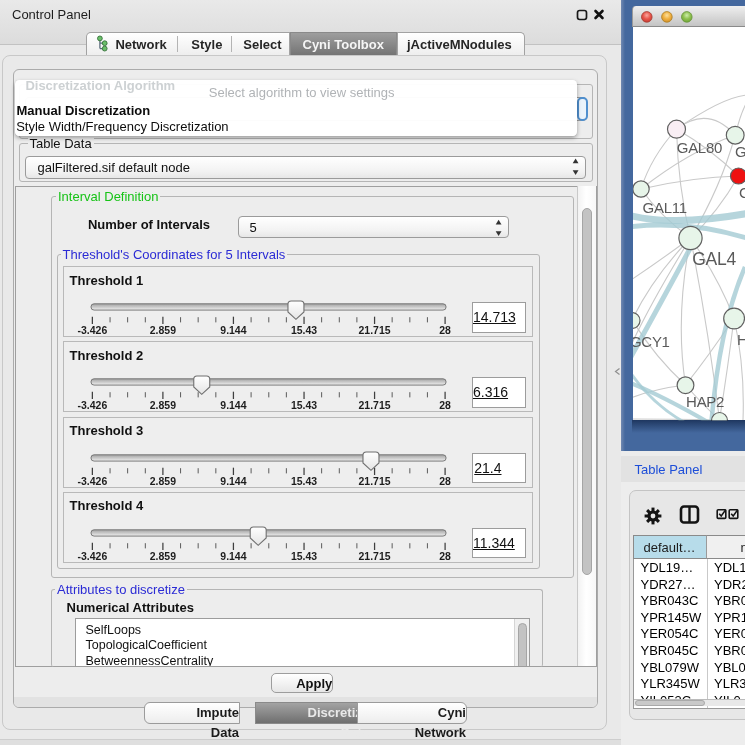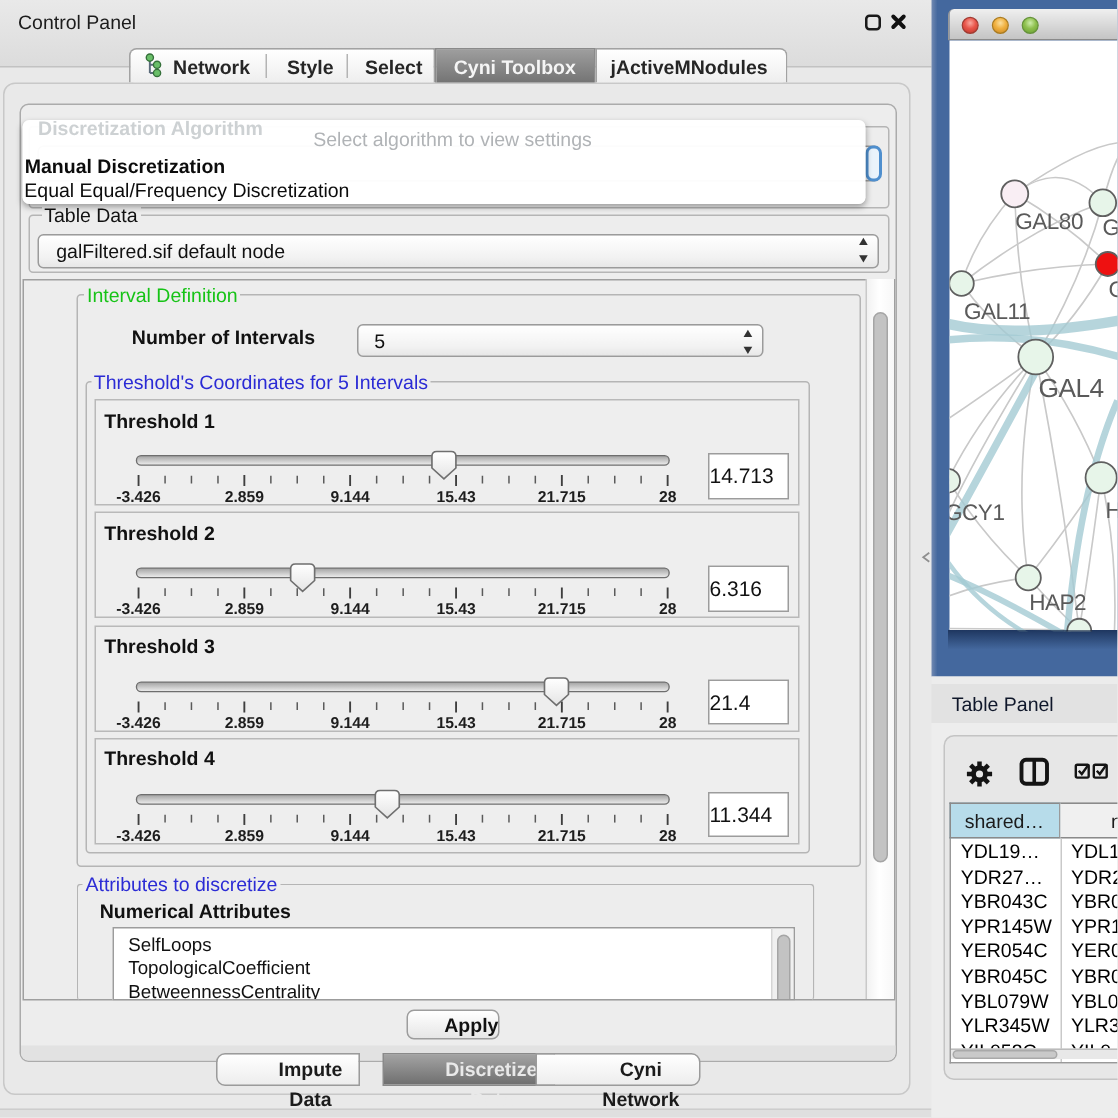--- a/index.html
+++ b/index.html
@@ -13,32 +13,32 @@
 #innerbottom { left:14px; top:696.5px; width:582.5px; height:10.5px; background:#e2e2e2; border-radius:0 0 5px 5px; }
 .group { position:absolute; border:1px solid #b5b5b5; border-radius:3px; }
 .gtitle { position:absolute; font-size:13px; background:#ededed; padding:0 2px; white-space:nowrap; }
 
 .tab { position:absolute; top:32.2px; height:22.6px; background:linear-gradient(#ffffff,#eeeeee); border:1px solid #a2a2a2; border-bottom:none; }
 .tabtext { position:absolute; top:36.6px; font-size:13px; color:#262626; font-weight:bold; white-space:nowrap; }
 .tabsep { position:absolute; top:36px; height:16px; width:1px; background:#b4b4b4; }
 
 .trow { position:absolute; left:62.5px; width:470.5px; height:71px; border:1px solid #b9b9b9; background:#eeeeee; }
 .tlab { position:absolute; left:6px; top:5.5px; font-size:13px; font-weight:bold; color:#111; }
-.vbox { position:absolute; left:408.5px; top:35px; width:53.5px; height:30.5px; background:#fff; border:1px solid #9c9c9c; font-size:14px; color:#111; padding-right:23px; line-height:29px; }
+.vbox { position:absolute; left:408.5px; top:35px; width:53.5px; height:30.5px; background:#fff; border:1px solid #9c9c9c; font-size:14px; color:#111; text-align:right; padding-right:23px; line-height:29px;text-decoration:underline; }
 .combo { position:absolute; background:linear-gradient(#ffffff,#f2f2f2 70%,#e7e7e7); border:1px solid #9b9b9b; border-radius:4px; font-size:13px; color:#111; }
 
-.btab { position:absolute; top:702px; height:21.6px; border:1px solid #9b9b9b; background:linear-gradient(#ffffff,#ededed); font-size:13px; font-weight:bold; color:#1b1b1b; text-align:center; line-height:20px;padding-left:30px; }
+.btab { position:absolute; top:702px; height:21.6px; border:1px solid #9b9b9b; background:linear-gradient(#ffffff,#ededed); font-size:13px; font-weight:bold; color:#1b1b1b; text-align:right; line-height:20px;padding-left:30px; }
 
 #bluearea { left:620.5px; top:0; width:124.5px; height:450.5px; background:linear-gradient(90deg,#7189b1 0px,#44689e 4px,#44689e 100%); }
 #nettitle { left:631.5px; top:5.5px; width:113.5px; height:21.3px; background:linear-gradient(#efefef,#c4c4c4); border-radius:4px 0 0 0; border-bottom:1px solid #8a8a8a; border-left:1px solid #999; }
 #netcanvas { left:632.5px; top:26.8px; width:112.5px; height:393.2px; background:#fff; }
 #netshadow { left:631.5px; top:420px; width:113.5px; height:13px; background:linear-gradient(rgba(10,28,62,0.65),rgba(10,28,62,0)); }
 #tpstrip { left:620.5px; top:450.5px; width:124.5px; height:5.5px; background:#ececec; }
 #tpbar { left:620.5px; top:456px; width:124.5px; height:26px; background:#e2e2e2; }
-#tpbar span { position:absolute; left:14px; top:6px; font-size:13px; color:#0f172a; }
+#tpbar span { position:absolute; left:14px; top:6px; font-size:13px; color:#1d4ed8; }
 #tpbg { left:620.5px; top:482px; width:124.5px; height:263px; background:#ededed; }
 #tcard { left:628.5px; top:489.5px; width:130px; height:230px; background:#e7e7e7; border:1px solid #c4c4c4; border-radius:7px; }
 #tbl { left:632.5px; top:534.6px; width:112.5px; height:174.4px; background:#fff; border-left:1px solid #999; border-top:1px solid #8a8a8a; border-bottom:1px solid #999; }
 .trw { position:absolute; left:0; width:120px; height:16.6px; font-size:13px; color:#000; }
 .trw .c1 { position:absolute; left:8px; top:1px; }
 .trw .c2 { position:absolute; left:81.5px; top:1px; }
 </style></head>
 <body>
 
 
@@ -284,21 +284,21 @@
 <div class="btab" style="left:144px; width:96px; border-radius:6px 0 0 6px;">Impute Data</div>
 <div class="btab" style="left:255px; width:115px; border-radius:0; background:linear-gradient(#a3a3a3,#6f6f6f); color:#e9e9e9; border-color:#8a8a8a;">Discretize Data</div>
 <div class="btab" style="left:357.4px; width:109.6px; border-radius:0 6px 6px 0;">Cyni Network</div>
 <div class="abs" style="left:0; top:738.5px; width:620.5px; height:6.5px; background:#dfdfdf; border-top:1px solid #cdcdcd;"></div>
 
 
 <div class="abs" style="left:14.7px; top:80.1px; width:562.8px; height:56.4px; background:rgba(255,255,255,0.97); border-radius:4.5px; box-shadow:0 2px 4px rgba(0,0,0,0.35);"></div>
 <span class="abs" style="left:25.4px; top:77.8px; font-size:13px; font-weight:bold; color:#cdd1d3;">Discretization Algorithm</span>
 <span class="abs" style="left:14.7px; top:84.5px; width:574px; text-align:center; font-size:13px; color:#b0b3b6;">Select algorithm to view settings</span>
 <span class="abs" style="left:16.5px; top:102.5px; font-size:13px; font-weight:bold; color:#0c0c0c;">Manual Discretization</span>
-<span class="abs" style="left:16.2px; top:118.8px; font-size:13px; color:#0c0c0c;">Equal Equal/Frequency Discretization</span>
+<span class="abs" style="left:16.2px; top:118.8px; font-size:13px; color:#0c0c0c;">Style Width/Frequency Discretization</span>
 
 
 <svg class="abs" style="left:614px;top:367px" width="8" height="9" viewBox="0 0 8 9">
     <path d="M 5.5 1.5 L 1.5 4.5 L 5.5 7.5" fill="none" stroke="#8f8f8f" stroke-width="1.2"></path>
   </svg>
 
 
 <div class="abs" id="bluearea"></div>
 <div class="abs" id="nettitle"></div>
 <svg class="abs" style="left:639px;top:9.5px" width="55" height="14" viewBox="0 0 55 14">
@@ -403,21 +403,21 @@
   <g fill="none" stroke="#141414" stroke-width="1.6">
   <rect x="1.2" y="1.8" width="8.6" height="8.6" rx="1"></rect>
   <path d="M 3.2 5.8 L 5.2 8 L 9.8 1.6"></path>
   <rect x="13.2" y="1.8" width="8.6" height="8.6" rx="1"></rect>
   <path d="M 15.2 5.8 L 17.2 8 L 21.8 1.6"></path>
   </g>
 </svg>
 
 
 <div class="abs" id="tbl"></div>
-<div class="abs" style="left:632.5px; top:534.6px; width:74.1px; height:24px; background:#b7dcea; border:1px solid #8a8a8a; border-right:1px solid #9a9a9a; font-size:13px; color:#1c1c1c; text-align:center; line-height:23px;">shared…</div>
+<div class="abs" style="left:632.5px; top:534.6px; width:74.1px; height:24px; background:#b7dcea; border:1px solid #8a8a8a; border-right:1px solid #9a9a9a; font-size:13px; color:#1c1c1c; text-align:center; line-height:23px;">default…</div>
 <div class="abs" style="left:706.6px; top:534.6px; width:38.4px; height:24px; background:#f0f0f0; border-top:1px solid #8a8a8a; border-bottom:1px solid #8a8a8a; font-size:13px; color:#1c1c1c;">
     <span style="position:absolute;left:34px;top:4px;">n</span>
   </div>
 <div class="abs" style="left:706.6px; top:559px; width:1px; height:149px; background:#c9c9c9;"></div>
 <div class="abs" style="left:632.5px; top:559px; width:112.5px; height:140px; overflow:hidden;">
 <div class="trw" style="top:0.0px">
       <span class="c1">YDL19…</span>
       <span class="c2">YDL1</span>
     </div>
 <div class="trw" style="top:16.6px">

